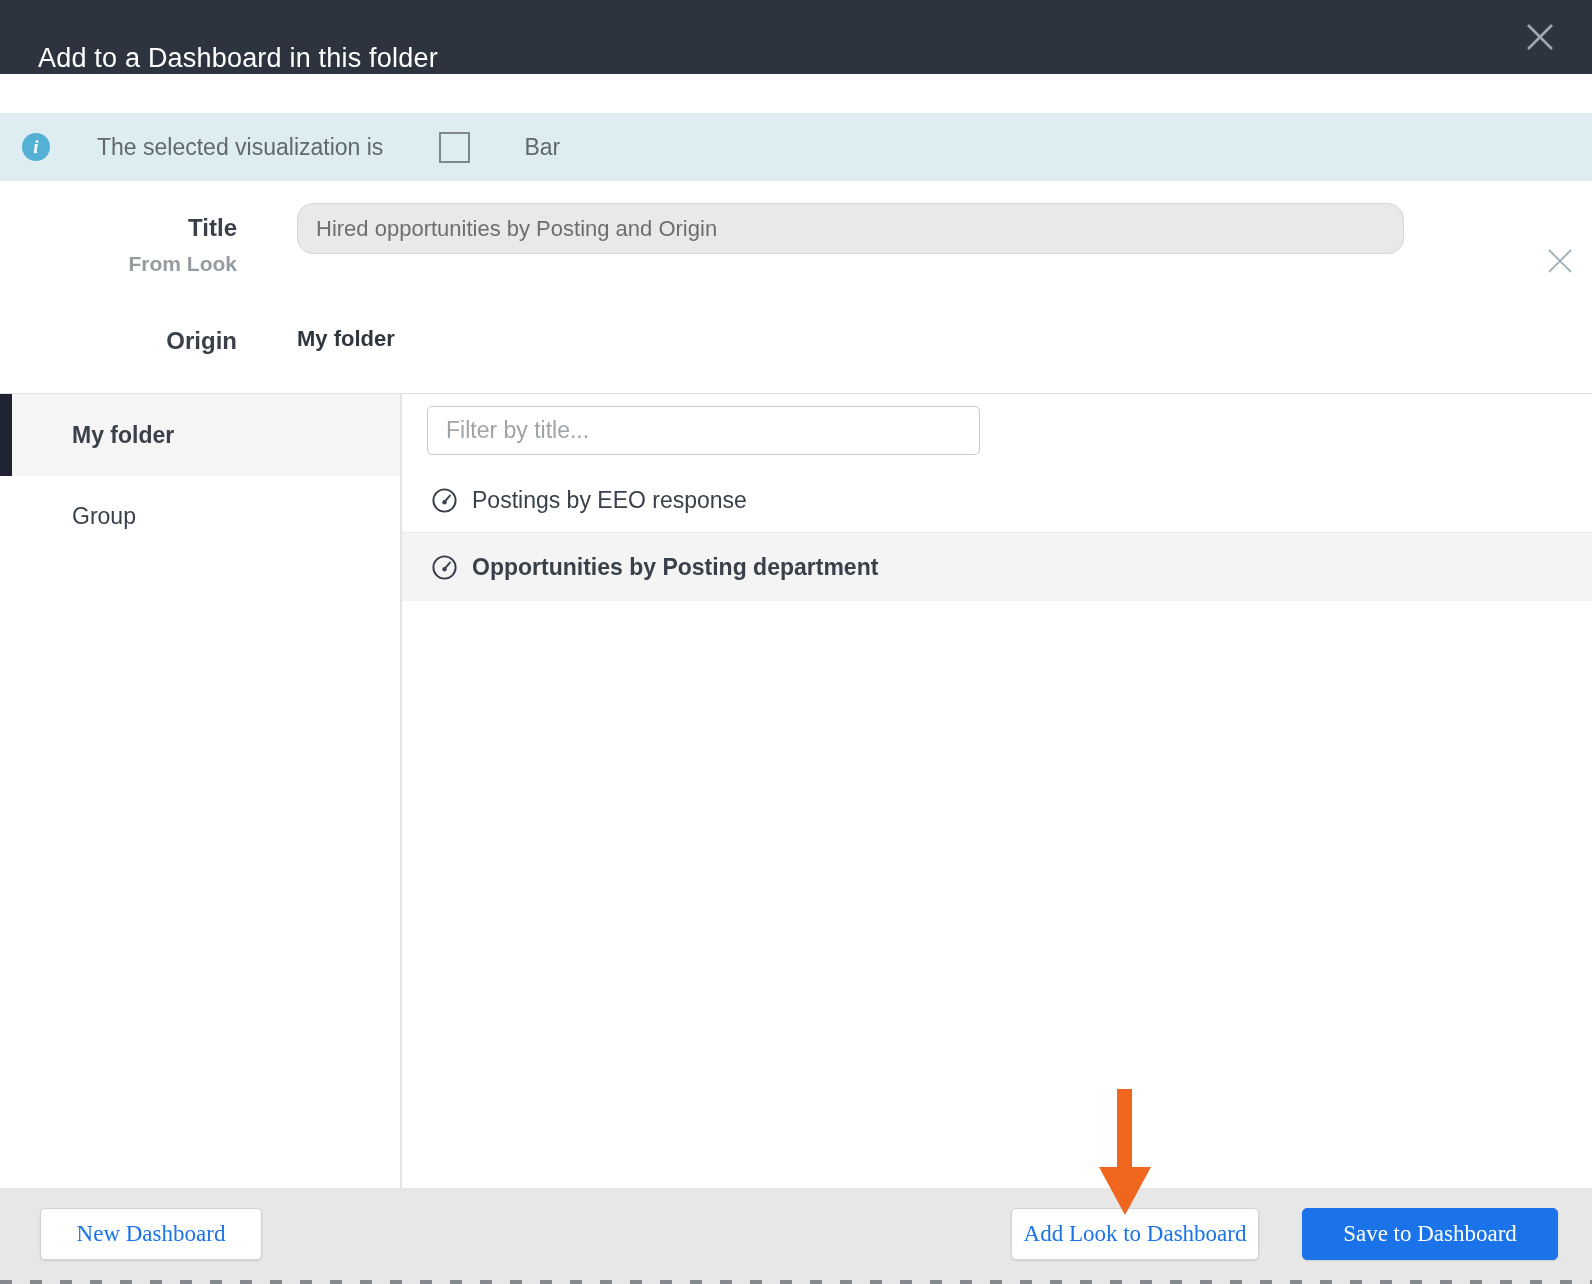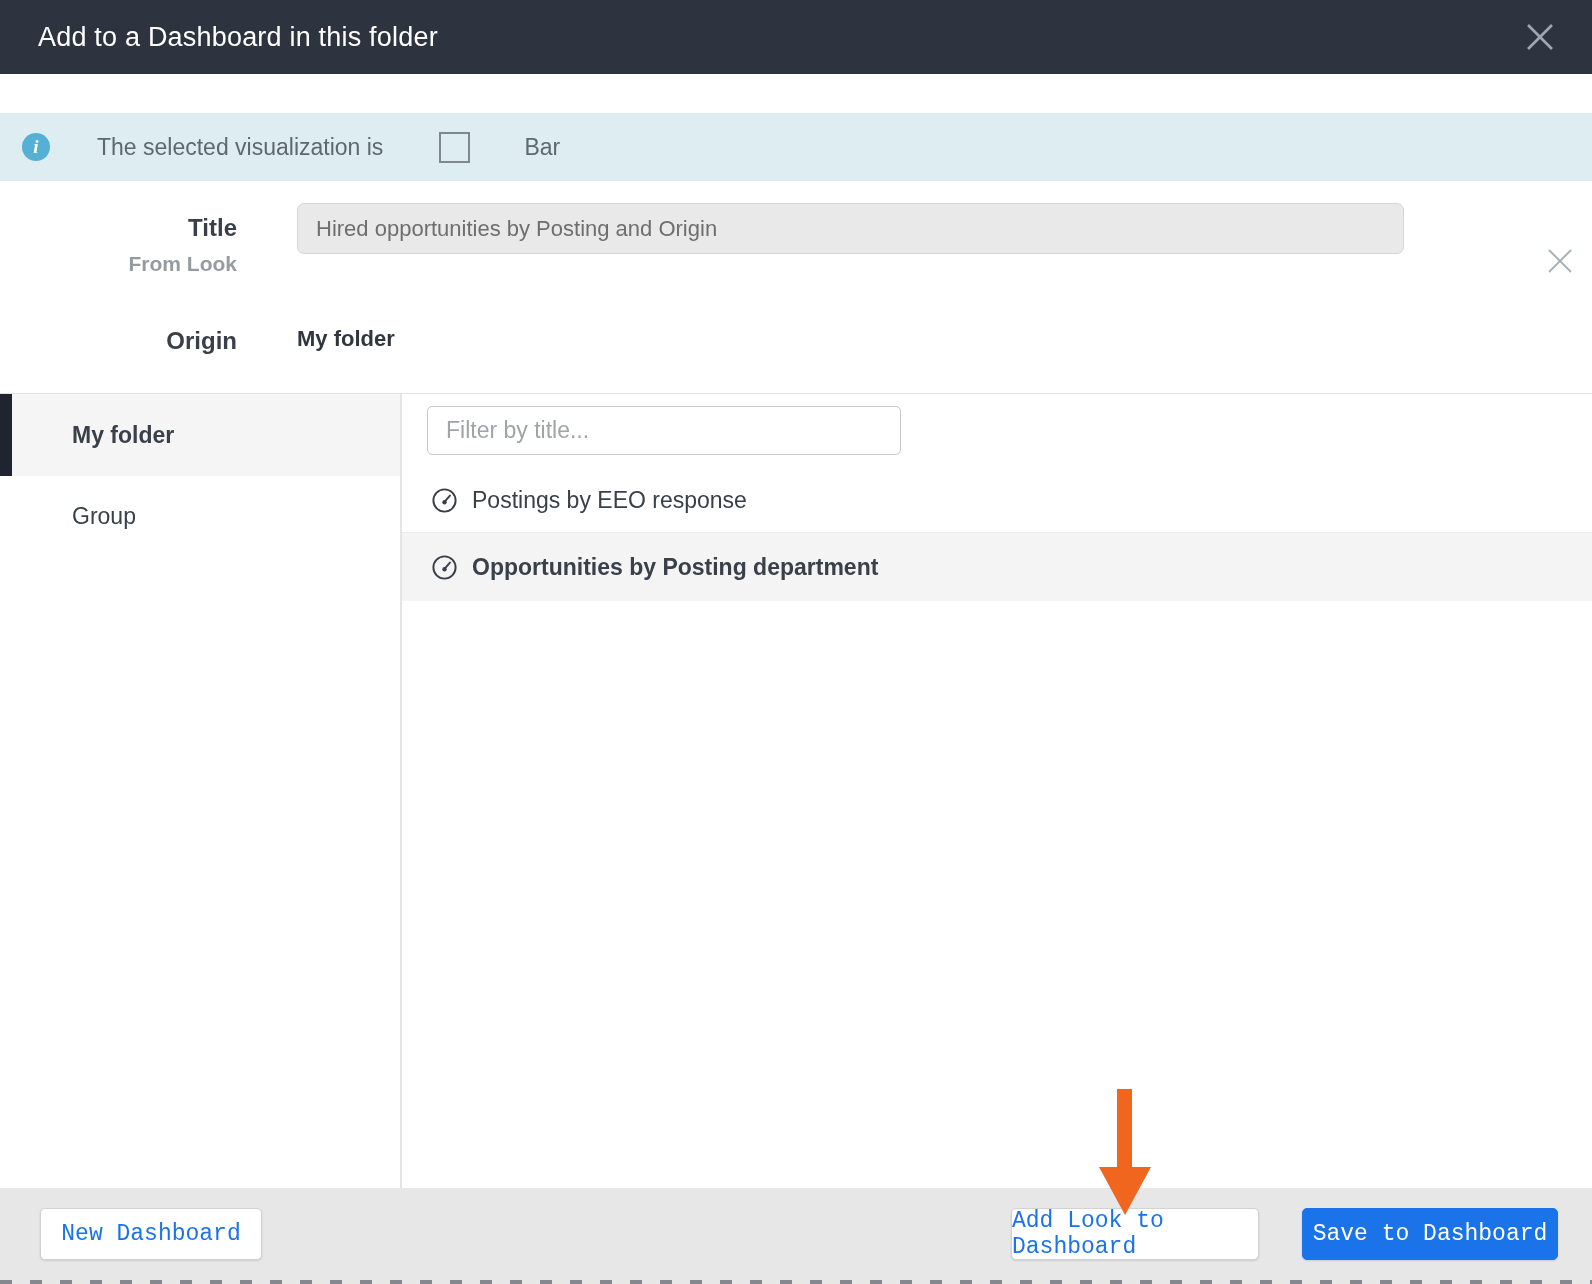--- a/index.html
+++ b/index.html
@@ -11,21 +11,21 @@
     width: 1592px;
     height: 1284px;
     background: #ffffff;
     overflow: hidden;
   }
 
   
   .modal-header {
     position: absolute; top: 0; left: 0; right: 0; height: 74px;
     background: #2D3440;
-    display: flex; align-items: center;
+    display: flex; align-items: flex-end;
   }
   .modal-header .title {
     margin-left: 38px;
     color: #ffffff; font-size: 27px; font-weight: 500; letter-spacing: 0.2px;
   }
   .header-close {
     position: absolute; left: 1521px; top: 18px; width: 38px; height: 38px;
     cursor: pointer; display: flex; align-items: center; justify-content: center;
   }
 
@@ -63,21 +63,21 @@
 
   
   .label-col { position: absolute; left: 0; width: 237px; text-align: right; }
   .lbl-title { top: 214px; }
   .lbl-fromlook { top: 252px; }
   .lbl-folder { top: 327px; }
   .form-label { color: #39404A; font-size: 24px; font-weight: bold; }
   .form-sublabel { color: #959CA1; font-size: 21px; font-weight: bold; }
   .title-input {
     position: absolute; left: 297px; top: 203px; width: 1107px; height: 51px;
-    background: #E9E9E9; border: 1px solid #D6D6D6; border-radius: 7px;
+    background: #E9E9E9; border: 1px solid #D6D6D6; border-radius: 16px;
     color: #6E6E6E; font-size: 22px; padding: 0 18px;
     font-family: "Liberation Sans", sans-serif;
   }
   .folder-value {
     position: absolute; left: 297px; top: 326px;
     color: #2F363E; font-size: 22px; font-weight: bold;
   }
 
   
   .pane-top-border {
@@ -101,21 +101,21 @@
     position: absolute; left: 0; top: 0; width: 12px; height: 100%;
     background: #1F2430;
   }
   .side-item.plain { height: 80px; font-weight: normal; }
 
   .main-pane {
     position: absolute; top: 394px; left: 402px; width: 1190px; height: 794px;
     background: #ffffff;
   }
   .filter-input {
-    position: absolute; left: 25px; top: 12px; width: 474px; height: 49px;
+    position: absolute; left: 25px; top: 12px; width: 553px; height: 49px;
     background: #fff; border: 1px solid #C9C9C9; border-radius: 5px;
     font-size: 23px; color: #be185d; padding: 0 18px;
     font-family: "Liberation Sans", sans-serif;
   }
   .filter-input::placeholder { color: #9EA4A8; }
   .look-list { position: absolute; top: 74px; left: 0; right: 0; }
   .look-row {
     display: flex; align-items: center; cursor: pointer;
     padding-left: 27px; height: 64px;
     color: #39404A; font-size: 23px;
@@ -130,21 +130,21 @@
   
   .footer {
     position: absolute; top: 1188px; left: 0; right: 0; height: 96px;
     background: #E7E7E7;
   }
   .btn {
     position: absolute; top: 20px; height: 52px;
     display: flex; align-items: center; justify-content: center;
     font-size: 23px; border-radius: 5px; cursor: pointer;
     box-shadow: 0 1px 2px rgba(0,0,0,0.12);
-    font-family: Liberation Mono, monospace;
+    font-family: Liberation Serif, serif;
   }
   .btn.outline { background: #ffffff; border: 1px solid #D2D2D2; color: #1A73E8; }
   .btn.primary { background: #1A73E8; border: 1px solid #1A73E8; color: #ffffff; }
   .btn-new { left: 40px; width: 222px; }
   .btn-addlook { left: 1011px; width: 248px; }
   .btn-save { left: 1302px; width: 256px; }
 
   .bottom-dashes {
     position: absolute; left: 0; right: 0; bottom: 0; height: 4px;
     background: repeating-linear-gradient(90deg,

